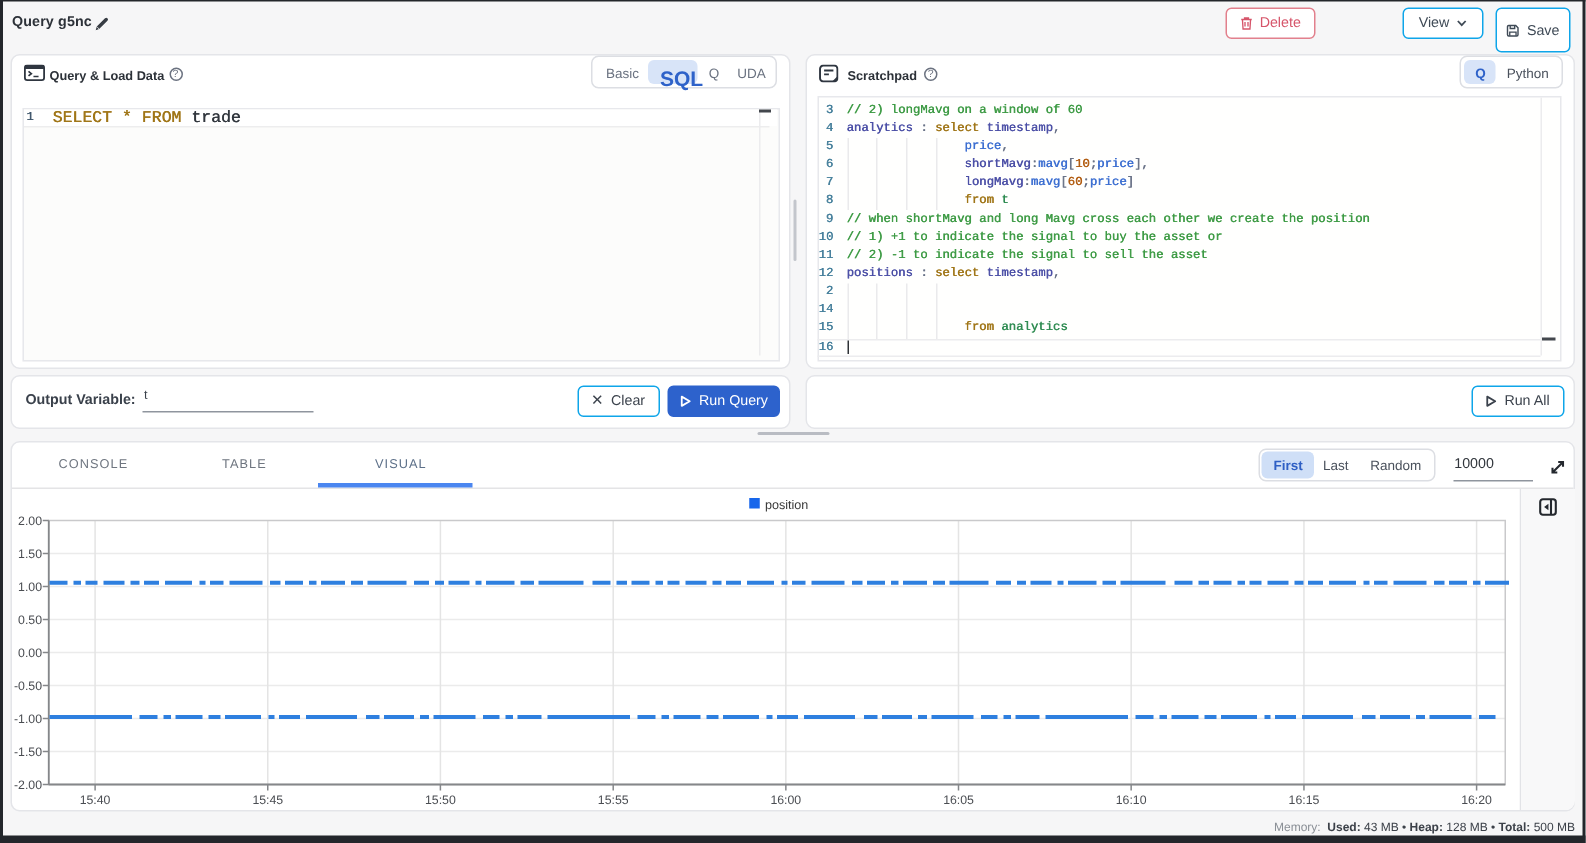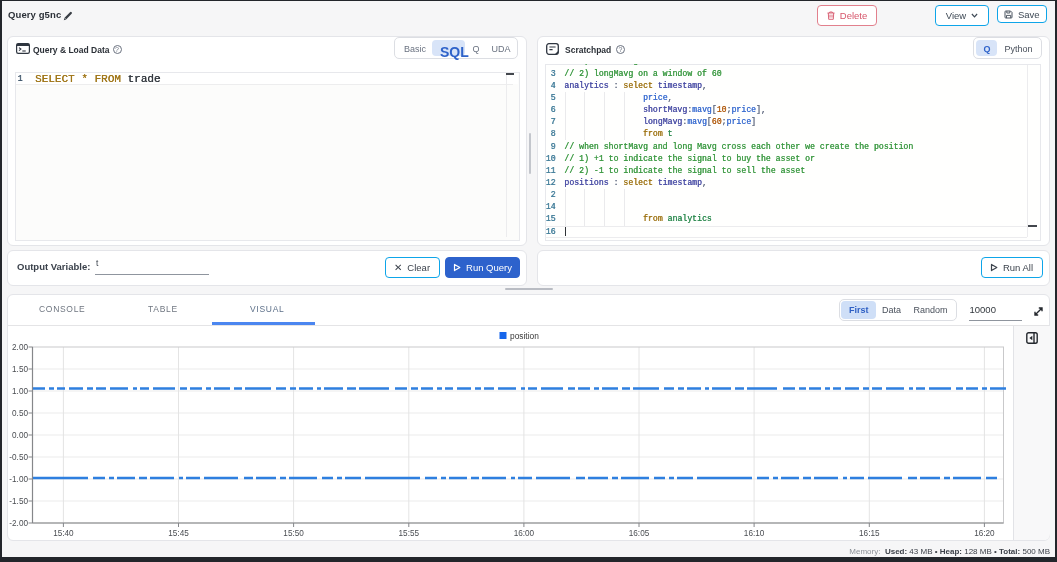--- a/index.html
+++ b/index.html
@@ -35,21 +35,21 @@
       <path d="M0.5 2 h7 M2.7 2 v-1 h2.6 v1 M1.3 2 l0.4 6.3 h4.6 l0.4 -6.3 M3 3.6 v3 M5 3.6 v3" fill="none" stroke="#d6556a" stroke-width="0.9"></path>
     </svg>
   <span>Delete</span>
 </div>
 <div class="btn" style="left:935px;top:5px;width:54px;height:20.5px">
   <span>View</span>
   <svg width="7" height="5" viewBox="0 0 7 5">
       <path d="M0.9 1 L3.5 3.8 L6.1 1" fill="none" stroke="#3f4a56" stroke-width="1.2"></path>
     </svg>
 </div>
-<div class="btn" style="left:997px;top:5px;width:49.5px;height:18px">
+<div class="btn" style="left:997px;top:5px;width:49.5px;height:30px">
   <svg width="9" height="9" viewBox="0 0 9 9">
       <path d="M1 1.8 a0.8 0.8 0 0 1 0.8 -0.8 h4.7 L8 2.5 v4.7 a0.8 0.8 0 0 1 -0.8 0.8 h-5.4 a0.8 0.8 0 0 1 -0.8 -0.8 Z" fill="none" stroke="#3f4a56" stroke-width="0.95"></path>
       <path d="M2.8 1.2 v1.8 h3 v-1.8 M2.5 7.9 v-2.5 h4.2 v2.5" fill="none" stroke="#3f4a56" stroke-width="0.9"></path>
     </svg>
   <span>Save</span>
 </div>
 
 <div class="card" style="left:7px;top:36px;width:519.5px;height:210px"></div>
 <div class="card" style="left:7px;top:249.5px;width:519.5px;height:36.5px"></div>
 <svg class="abs" style="left:15.5px;top:42.5px" width="14" height="11" viewBox="0 0 14 11">
@@ -197,21 +197,21 @@
 <div class="card" style="left:7px;top:294px;width:1043px;height:246.5px"></div>
 <div class="abs" style="left:8px;top:325px;width:1041px;height:1px;background:#e4e4e6"></div>
 <div class="abs" style="left:39px;top:304px;font-size:8.5px;letter-spacing:0.7px;color:#6f7680">CONSOLE</div>
 <div class="abs" style="left:148px;top:304px;font-size:8.5px;letter-spacing:0.7px;color:#6f7680">TABLE</div>
 <div class="abs" style="left:250px;top:304px;font-size:8.5px;letter-spacing:0.7px;color:#5d7089">VISUAL</div>
 <div class="abs" style="left:212px;top:322px;width:103px;height:3px;background:#4b86f0"></div>
 
 <div class="abs" style="left:838.5px;top:298.5px;width:118.5px;height:22px;background:#fff;border:1px solid #dcdee3;border-radius:5px;box-sizing:border-box"></div>
 <div class="abs" style="left:840.5px;top:300.5px;width:35.5px;height:18px;background:#cfdff7;border-radius:4px"></div>
 <div class="abs" style="left:849px;top:304.5px;font-size:9px;font-weight:bold;color:#2e5fc4">First</div>
-<div class="abs" style="left:882px;top:304.5px;font-size:9px;color:#4a515c">Data</div>
+<div class="abs" style="left:882px;top:304.5px;font-size:9px;color:#4a515c">Last</div>
 <div class="abs" style="left:913.5px;top:304.5px;font-size:9px;color:#4a515c">Random</div>
 <div class="abs" style="left:969.5px;top:304px;font-size:9.5px;color:#32373d">10000</div>
 <div class="abs" style="left:968.5px;top:319.5px;width:53px;height:1px;background:#8f959e"></div>
 <svg class="abs" style="left:1032.5px;top:305.5px" width="11" height="11" viewBox="0 0 11 11">
     <path d="M2 9 L9 2 M5.8 2 h3.2 v3.2 M5.2 9 H2 V5.8" fill="none" stroke="#24282e" stroke-width="1.4"></path>
   </svg>
 
 <div class="abs" style="left:1013px;top:326px;width:36.5px;height:214px;background:#f8f8f9;border-left:1px solid #e2e3e7;border-radius:0 0 6px 0;box-sizing:border-box"></div>
 <svg class="abs" style="left:2px;top:326px" width="1051" height="219" viewBox="2 326 1051 219">
 

